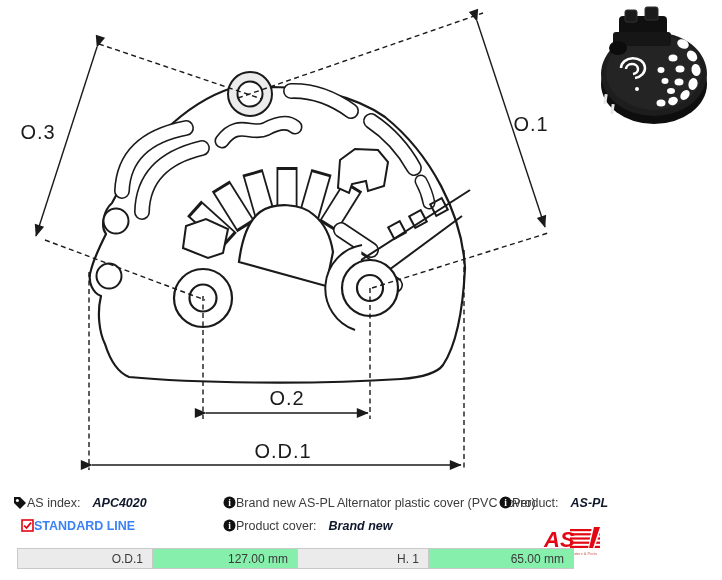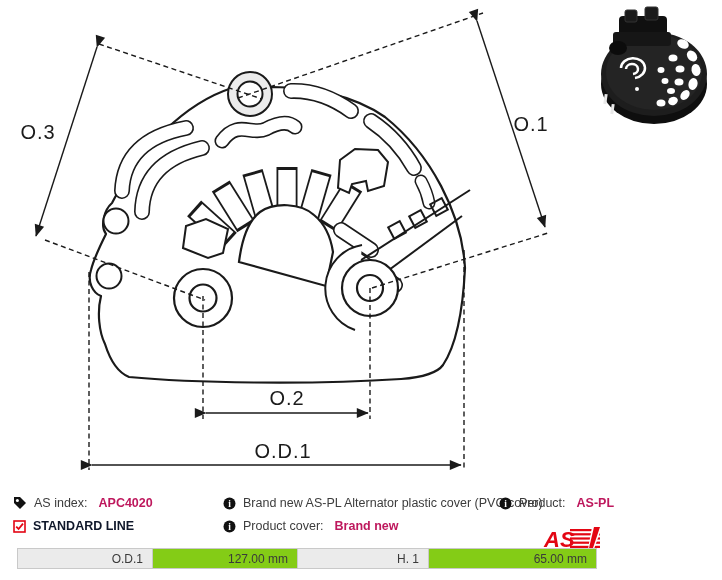--- a/index.html
+++ b/index.html
@@ -2,30 +2,30 @@
 <html><head>
 <meta charset="utf-8">
 <style>
   html,body{margin:0;padding:0;background:#fff;}
   .page{position:relative;width:722px;height:580px;background:#fff;overflow:hidden;
         font-family:"Liberation Sans",sans-serif;}
   .drawing{position:absolute;left:0;top:0;}
   .photo{position:absolute;left:595px;top:6px;}
   .dimlabel{font-family:"Liberation Sans",sans-serif;font-size:20px;fill:#1b1b1b;letter-spacing:1px;}
   .info{position:absolute;left:0;top:492px;width:722px;font-size:12.5px;color:#3c3c3c;}
-  .inforow{position:absolute;display:flex;align-items:flex-end;gap:7px;white-space:nowrap;}
-  .inforow .val{font-weight:bold;color:#be185d;margin-left:4px;}
-  .red{color:#0f172a;font-weight:bold;}
+  .inforow{position:absolute;display:flex;align-items:flex-start;white-space:nowrap;}
+  .inforow .val{font-weight:bold;color:#0f172a;margin-left:12px;font-style:italic;}
+  .red{color:#3b82f6;font-weight:bold;margin-left:8px;}
   .icn{display:inline-block;flex:0 0 auto;line-height:0;}
   .spec-table{position:absolute;left:17px;top:548px;display:flex;}
   .spec-cell{height:21px;line-height:21px;border:1px solid #c9c9c9;margin-left:-1px;
              font-size:12px;color:#3a3a3a;text-align:right;padding-right:9px;box-sizing:border-box;}
   .spec-cell.first{margin-left:0;}
   .spec-cell.key{background:#ebebeb;}
-  .spec-cell.val{background:#84cc16;}
+  .spec-cell.val{background:#86efac;}
   .logo-sub{font-size:4px;fill:#cc5a50;}
 </style>
 </head>
 <body>
 
 <div class="page">
 
   <svg class="drawing" width="722" height="490" viewBox="0 0 722 490">
     <defs>
       <marker id="ah" markerWidth="10" markerHeight="8" refX="8.5" refY="4" orient="auto">
@@ -251,16 +251,16 @@
         <text x="2" y="21" font-size="22" font-weight="bold" font-style="italic" fill="#e30613" font-family="Liberation Sans,sans-serif">AS</text>
         <text x="30" y="28.5" text-anchor="middle" class="logo-sub">Alternators, Starters &amp; Parts</text>
       </svg>
     </div>
   </div>
 
   <div class="spec-table">
     <div class="spec-cell key first" style="width:136px;">O.D.1</div>
     <div class="spec-cell val" style="width:146px;">127.00 mm</div>
     <div class="spec-cell key" style="width:132px;">H. 1</div>
-    <div class="spec-cell val" style="width:169px;">65.00 mm</div>
+    <div class="spec-cell val" style="width:146px;">65.00 mm</div>
   </div>
 
 </div>
 
 </body></html>

